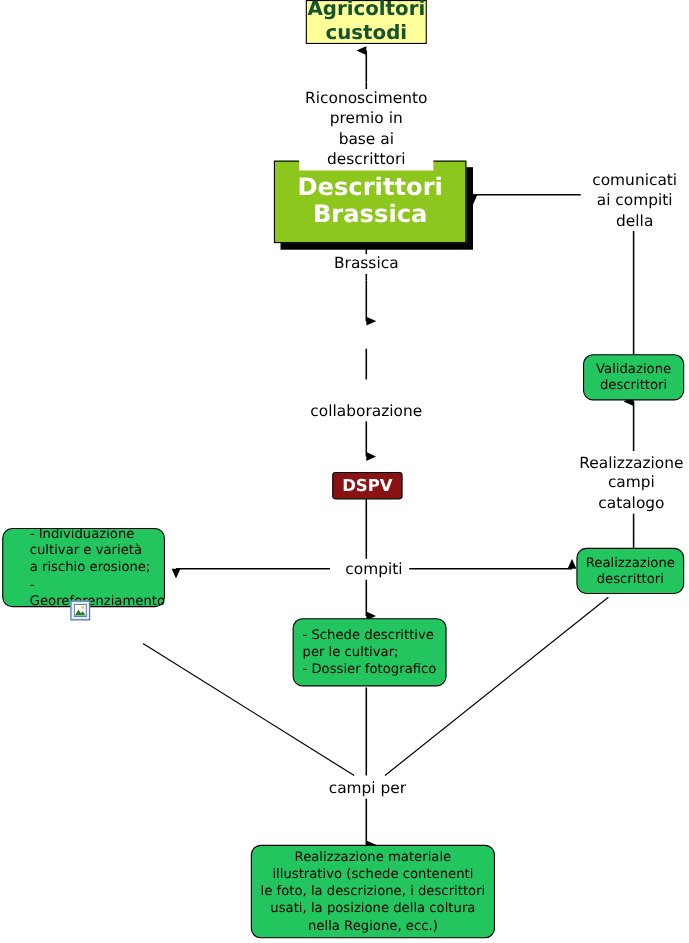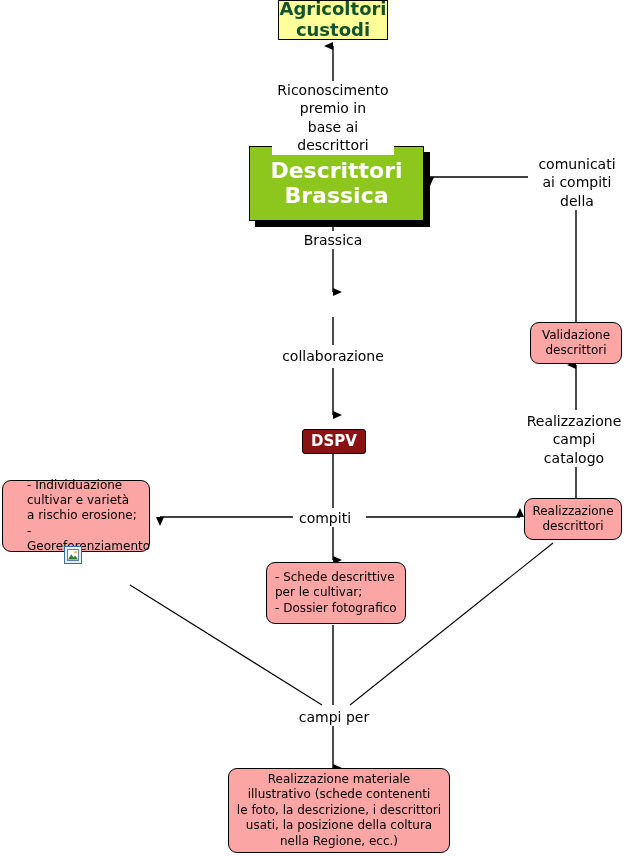--- a/index.html
+++ b/index.html
@@ -13,21 +13,21 @@
   .node{position:absolute;box-sizing:border-box;display:flex;
         align-items:center;justify-content:center;text-align:center;}
 
   
   .n-rect{
     background:#ffff99;border:1.5px solid #000;
     font-weight:bold;font-size:18px;color:#14532d;line-height:1.15;
   }
   
   .n-round{
-    background:#fca5a5;border:1.5px solid #000;border-radius:9px;
+    background:#22c55e;border:1.5px solid #000;border-radius:9px;
     font-size:12px;color:#000;line-height:1.28;
   }
   .n-round.left-align{justify-content:flex-start;text-align:left;}
   
   .n-green{
     background:#8dc71e;border:1.5px solid #000;
     color:#ffffff;font-weight:bold;font-size:22px;line-height:1.12;
     box-shadow:6px 6px 0 0 #000;
   }
   
@@ -164,22 +164,22 @@
   <div class="edge-label" style="left: 272px; top: 81px; width: 122px; white-space: pre-line;">Riconoscimento
 premio in
 base ai
 descrittori</div>
 
   <div class="edge-label" style="left: 528px; top: 155px; width: 98px; white-space: pre-line;">comunicati
 ai compiti della</div>
 
   <div class="edge-label" style="left:293px;top:231px;width:80px;">Brassica</div>
 
-  <div class="edge-label" style="left:278px;top:347px;width:110px;">collaborazione</div>
+  <div class="edge-label" style="left:278px;top:365px;width:110px;">collaborazione</div>
 
   <div class="edge-label" style="left: 524px; top: 412px; width: 100px; white-space: pre-line;">Realizzazione
 campi catalogo</div>
 
-  <div class="edge-label" style="left:293px;top:509px;width:64px;">compiti</div>
+  <div class="edge-label" style="left:308px;top:509px;width:64px;">compiti</div>
 
   <div class="edge-label" style="left:298px;top:708px;width:72px;">campi per</div>
 
 </div>
 
 </body></html>

